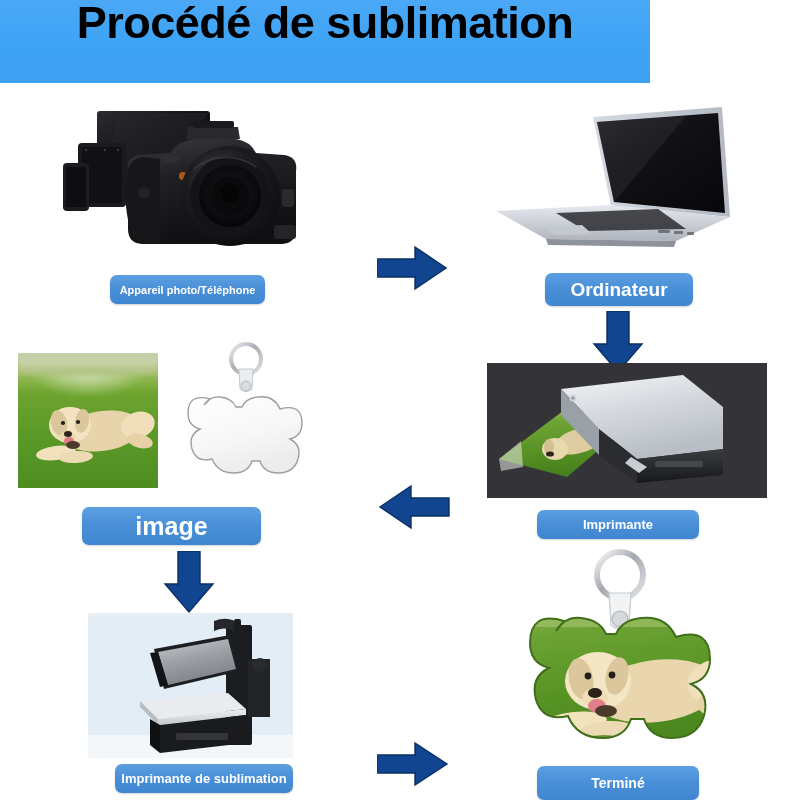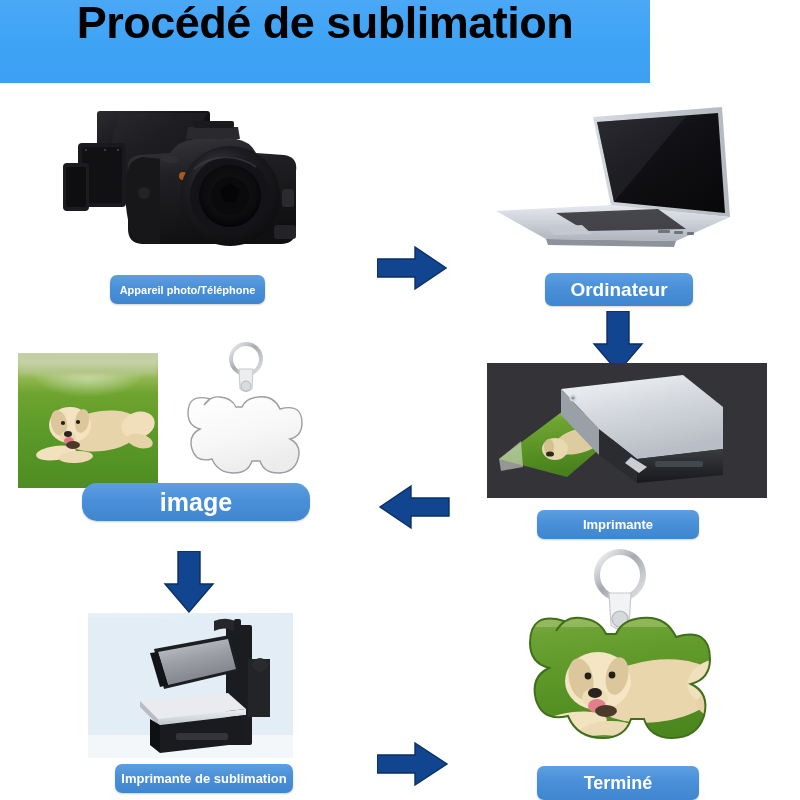--- a/index.html
+++ b/index.html
@@ -298,21 +298,21 @@
 
       <path d="M73 28 L87 28 L86 48 Q80 53 74 48 Z" fill="#ebedef" stroke="#c6c9cd" stroke-width="1"></path>
       <circle cx="80" cy="45" r="5" fill="#d9dcdf" stroke="#b7babe" stroke-width="1"></circle>
 
       <path d="M44 58 q-22 -6 -22 14 q0 13 12 16 q-12 6 -8 20 q4 14 20 10 q6 14 22 14 q14 0 18 -12
                l8 0 q4 12 18 12 q16 0 20 -14 q4 -14 -8 -20 q12 -3 12 -16 q0 -20 -22 -14
                q-6 -14 -22 -12 q-12 1 -16 10 l-6 0 q-4 -9 -16 -10 q-10 -1 -16 8 z" fill="url(#tagWhite)" stroke="#9b9ea2" stroke-width="1.4"></path>
     </svg>
   </div>
 
-  <div class="pill" style="left:82px; top:400px; width:228px; height:38px; font-size:25px;border-radius:15px;">image</div>
+  <div class="pill" style="left:82px; top:424px; width:179px; height:38px; font-size:25px;">image</div>
 
   <div class="arrow" style="left:162px; top:468px;">
     <svg width="54" height="62" viewBox="0 0 54 62">
       <polygon points="16,0 38,0 38,33 51,33 27,61 3,33 16,33" fill="#11458f" stroke="#0a2f63" stroke-width="1.4"></polygon>
     </svg>
   </div>
 
   <div class="cell light-panel" style="left:88px; top:530px; width:205px; height:145px; overflow:hidden;">
     <svg width="205" height="145" viewBox="0 0 205 145">
       <defs>
@@ -404,15 +404,15 @@
         <ellipse cx="120" cy="186" rx="28" ry="10" fill="#ecdab5" transform="rotate(-3 120 186)"></ellipse>
         <ellipse cx="118" cy="166" rx="11" ry="6" fill="#4b3a2c"></ellipse>
         <ellipse cx="230" cy="162" rx="22" ry="12" fill="#e6d2a6" transform="rotate(14 230 162)"></ellipse>
         <path d="M30 196 q30 -12 58 0 q28 -12 56 0 q30 -12 60 0 q28 -10 56 0 l0 16 l-230 0 z" fill="#4f8a1f" opacity="0.85"></path>
       </g>
       <path d="M76 76 q-34 -10 -34 22 q0 20 19 25 q-19 9 -13 32 q7 22 32 16 q9 22 35 22
                q22 0 28 -19 l13 0 q6 19 28 19 q25 0 32 -22 q6 -23 -13 -32 q19 -5 19 -25
                q0 -32 -34 -22 q-10 -22 -35 -19 q-19 2 -25 16 l-10 0 q-6 -14 -25 -16 q-16 -2 -25 13 z" fill="none" stroke="#3f6f1a" stroke-width="2"></path>
     </svg>
   </div>
-  <div class="pill" style="left:537px; top:683px; width:162px; height:34px; font-size:18px;">Terminé</div>
+  <div class="pill" style="left:537px; top:683px; width:162px; height:34px; font-size:14px;">Terminé</div>
 
 </div>
 
 </body></html>

